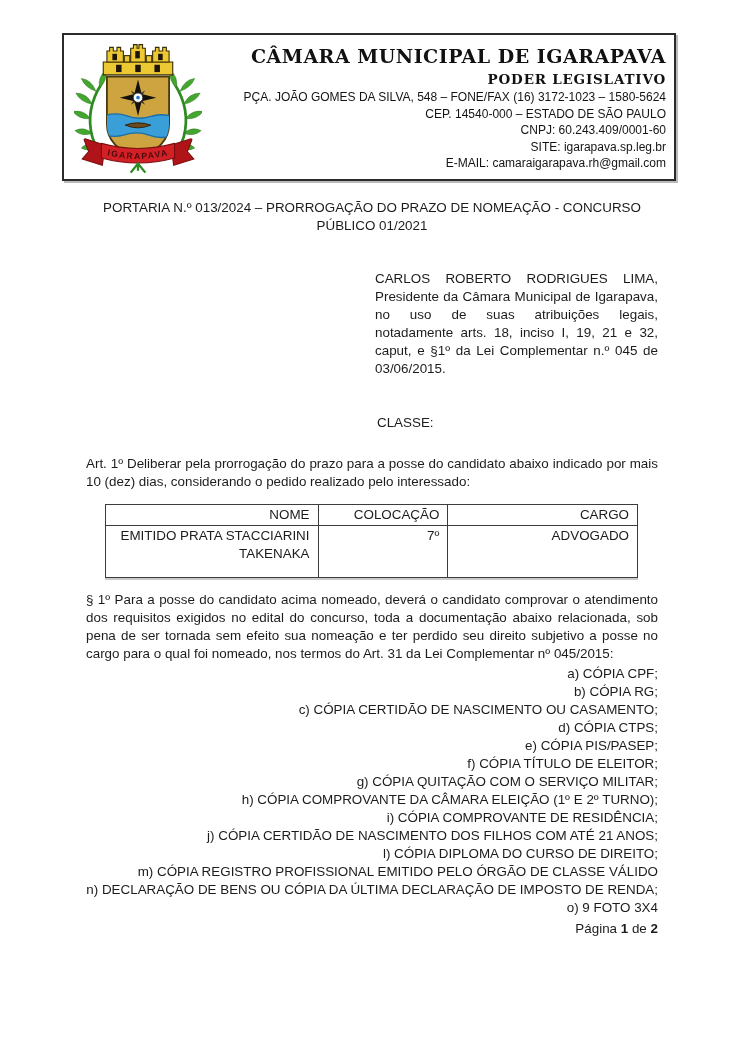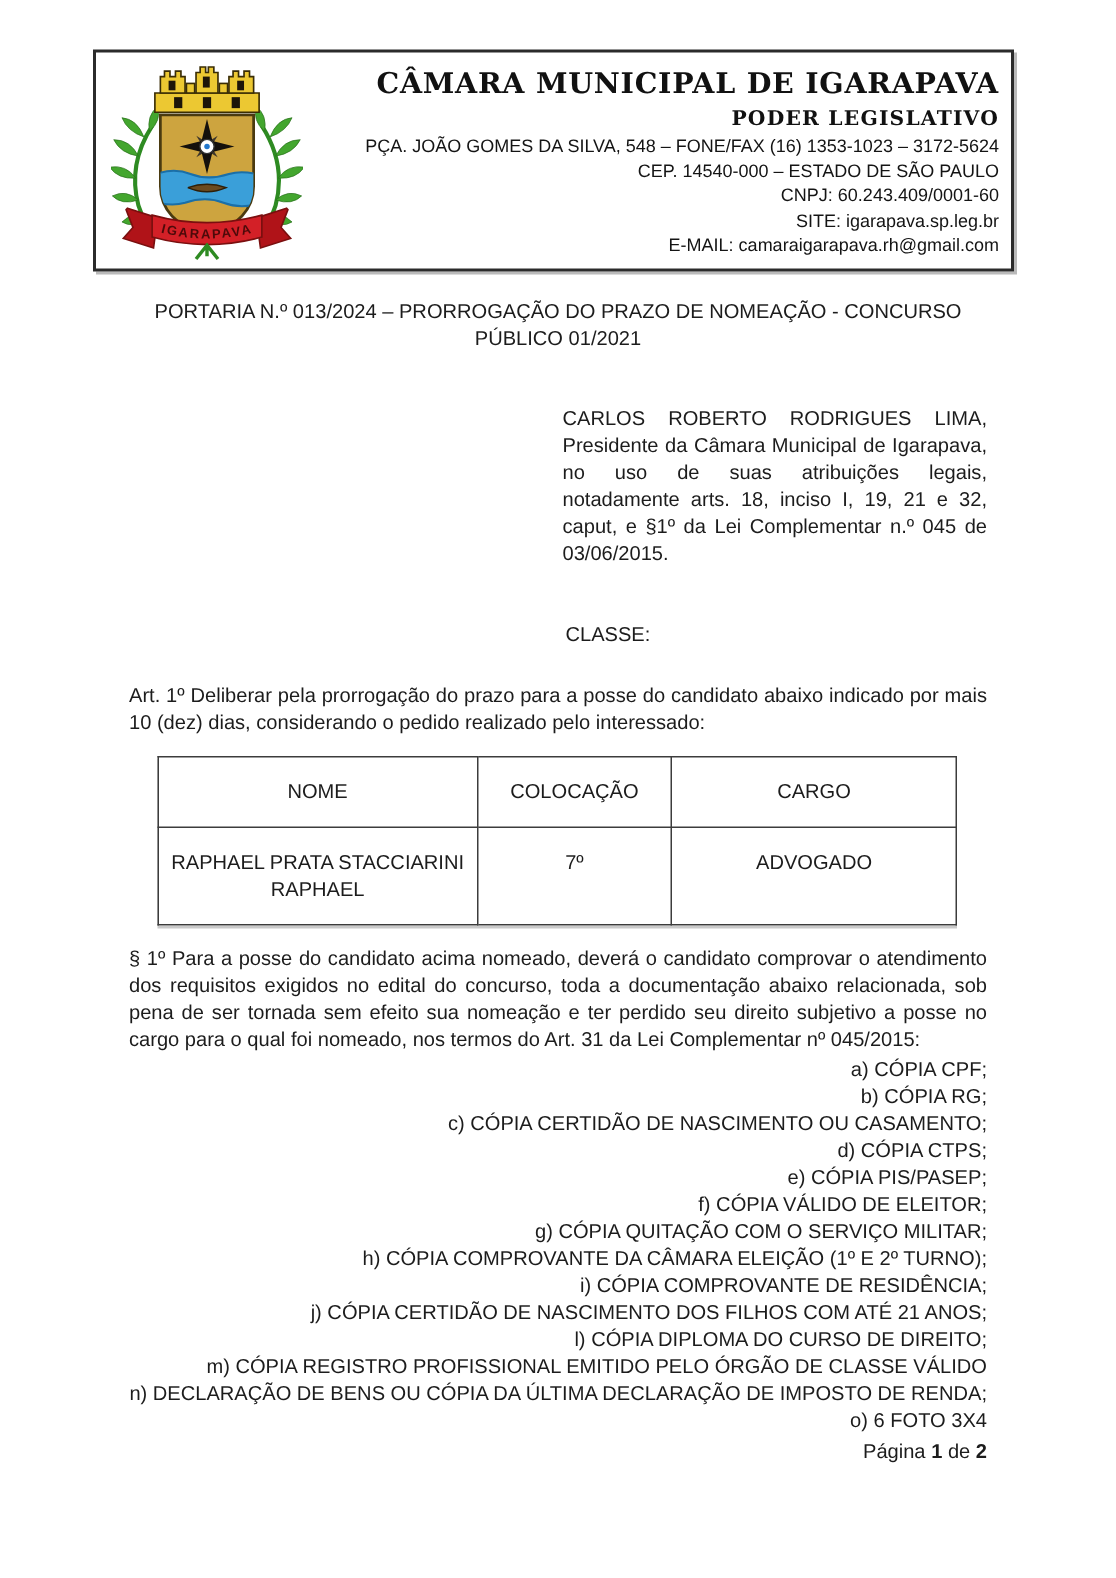--- a/index.html
+++ b/index.html
@@ -33,22 +33,22 @@
   .para{text-align:justify;}
   .art1{margin-top:23px;}
   .art2{margin-top:26px;}
   .par1{margin-top:13px;}
   .candidates-table{
     margin:13px 0 0 19px;width:533px;border-collapse:collapse;
     font-size:13.4px;line-height:18px;color:#1c1c1c;
     box-shadow:0 2px 0 rgba(150,150,150,.5);
   }
   .candidates-table td,.candidates-table th{
-    border:1px solid #3c3c3c;text-align:center;font-weight:normal;
-    padding:14px 8px;vertical-align:top;
+    border:1px solid #3c3c3c;text-align:right;font-weight:normal;
+    padding:1px 8px;vertical-align:top;
   }
   .candidates-table th{height:20px;box-sizing:border-box;}
   .candidates-table td{height:52px;box-sizing:border-box;}
   .col-nome{width:213px;}.col-coloc{width:130px;}.col-cargo{width:190px;}
   .checklist{margin-top:2px;text-align:right;}
   .check-item{line-height:18px;}
   .page-footer{margin-top:3px;text-align:right;font-size:13.4px;}
   .pf-num{font-weight:bold;}
 </style>
 </head>
@@ -122,21 +122,21 @@
           <textPath href="#ribArc" startOffset="50%" text-anchor="middle">IGARAPAVA</textPath>
         </text>
 
         <path d="M62,149 L70,139 L78,149 M70,139 L70,147" stroke="#2e8b22" stroke-width="2.5" fill="none"></path>
       </svg>
     </div>
 
     <div class="header-text">
       <div class="org-name">CÂMARA MUNICIPAL DE IGARAPAVA</div>
       <div class="org-sub">PODER LEGISLATIVO</div>
-      <div class="addr">PÇA. JOÃO GOMES DA SILVA, 548 – FONE/FAX (16) 1353-1023 – 3172-5624</div>
+      <div class="addr">PÇA. JOÃO GOMES DA SILVA, 548 – FONE/FAX (16) 3172-1023 – 1580-5624</div>
       <div class="addr">CEP. 14540-000 – ESTADO DE SÃO PAULO</div>
       <div class="addr">CNPJ: 60.243.409/0001-60</div>
       <div class="addr">SITE: igarapava.sp.leg.br</div>
       <div class="addr">E-MAIL: camaraigarapava.rh@gmail.com</div>
     </div>
   </div>
 
   <div class="content">
 
     <div class="doc-title">PORTARIA N.º 013/2024 – PRORROGAÇÃO DO PRAZO DE NOMEAÇÃO - CONCURSO PÚBLICO 01/2021</div>
@@ -150,45 +150,45 @@
     <table class="candidates-table">
       <thead>
         <tr>
           <th class="col-nome">NOME</th>
           <th class="col-coloc">COLOCAÇÃO</th>
           <th class="col-cargo">CARGO</th>
         </tr>
       </thead>
       <tbody>
         <tr>
-          <td>RAPHAEL PRATA STACCIARINI RAPHAEL</td>
+          <td>EMITIDO PRATA STACCIARINI TAKENAKA</td>
           <td>7º</td>
           <td>ADVOGADO</td>
         </tr>
       </tbody>
     </table>
 
 
     <div class="para par1">§ 1º Para a posse do candidato acima nomeado, deverá o candidato comprovar o atendimento dos requisitos exigidos no edital do concurso, toda a documentação abaixo relacionada, sob pena de ser tornada sem efeito sua nomeação e ter perdido seu direito subjetivo a posse no cargo para o qual foi nomeado, nos termos do Art. 31 da Lei Complementar nº 045/2015:</div>
 
     <div class="checklist">
       <div class="check-item">a) CÓPIA CPF;</div>
       <div class="check-item">b) CÓPIA RG;</div>
       <div class="check-item">c) CÓPIA CERTIDÃO DE NASCIMENTO OU CASAMENTO;</div>
       <div class="check-item">d) CÓPIA CTPS;</div>
       <div class="check-item">e) CÓPIA PIS/PASEP;</div>
-      <div class="check-item">f) CÓPIA VÁLIDO DE ELEITOR;</div>
+      <div class="check-item">f) CÓPIA TÍTULO DE ELEITOR;</div>
       <div class="check-item">g) CÓPIA QUITAÇÃO COM O SERVIÇO MILITAR;</div>
       <div class="check-item">h) CÓPIA COMPROVANTE DA CÂMARA ELEIÇÃO (1º E 2º TURNO);</div>
       <div class="check-item">i) CÓPIA COMPROVANTE DE RESIDÊNCIA;</div>
       <div class="check-item">j) CÓPIA CERTIDÃO DE NASCIMENTO DOS FILHOS COM ATÉ 21 ANOS;</div>
       <div class="check-item">l) CÓPIA DIPLOMA DO CURSO DE DIREITO;</div>
       <div class="check-item">m) CÓPIA REGISTRO PROFISSIONAL EMITIDO PELO ÓRGÃO DE CLASSE VÁLIDO</div>
       <div class="check-item">n) DECLARAÇÃO DE BENS OU CÓPIA DA ÚLTIMA DECLARAÇÃO DE IMPOSTO DE RENDA;</div>
-      <div class="check-item">o) 6 FOTO 3X4</div>
+      <div class="check-item">o) 9 FOTO 3X4</div>
     </div>
 
     <div class="page-footer">
       <span>Página </span><span class="pf-num">1</span><span> de </span><span class="pf-num">2</span>
     </div>
 
   </div>
 </div>
 
 </body></html>

